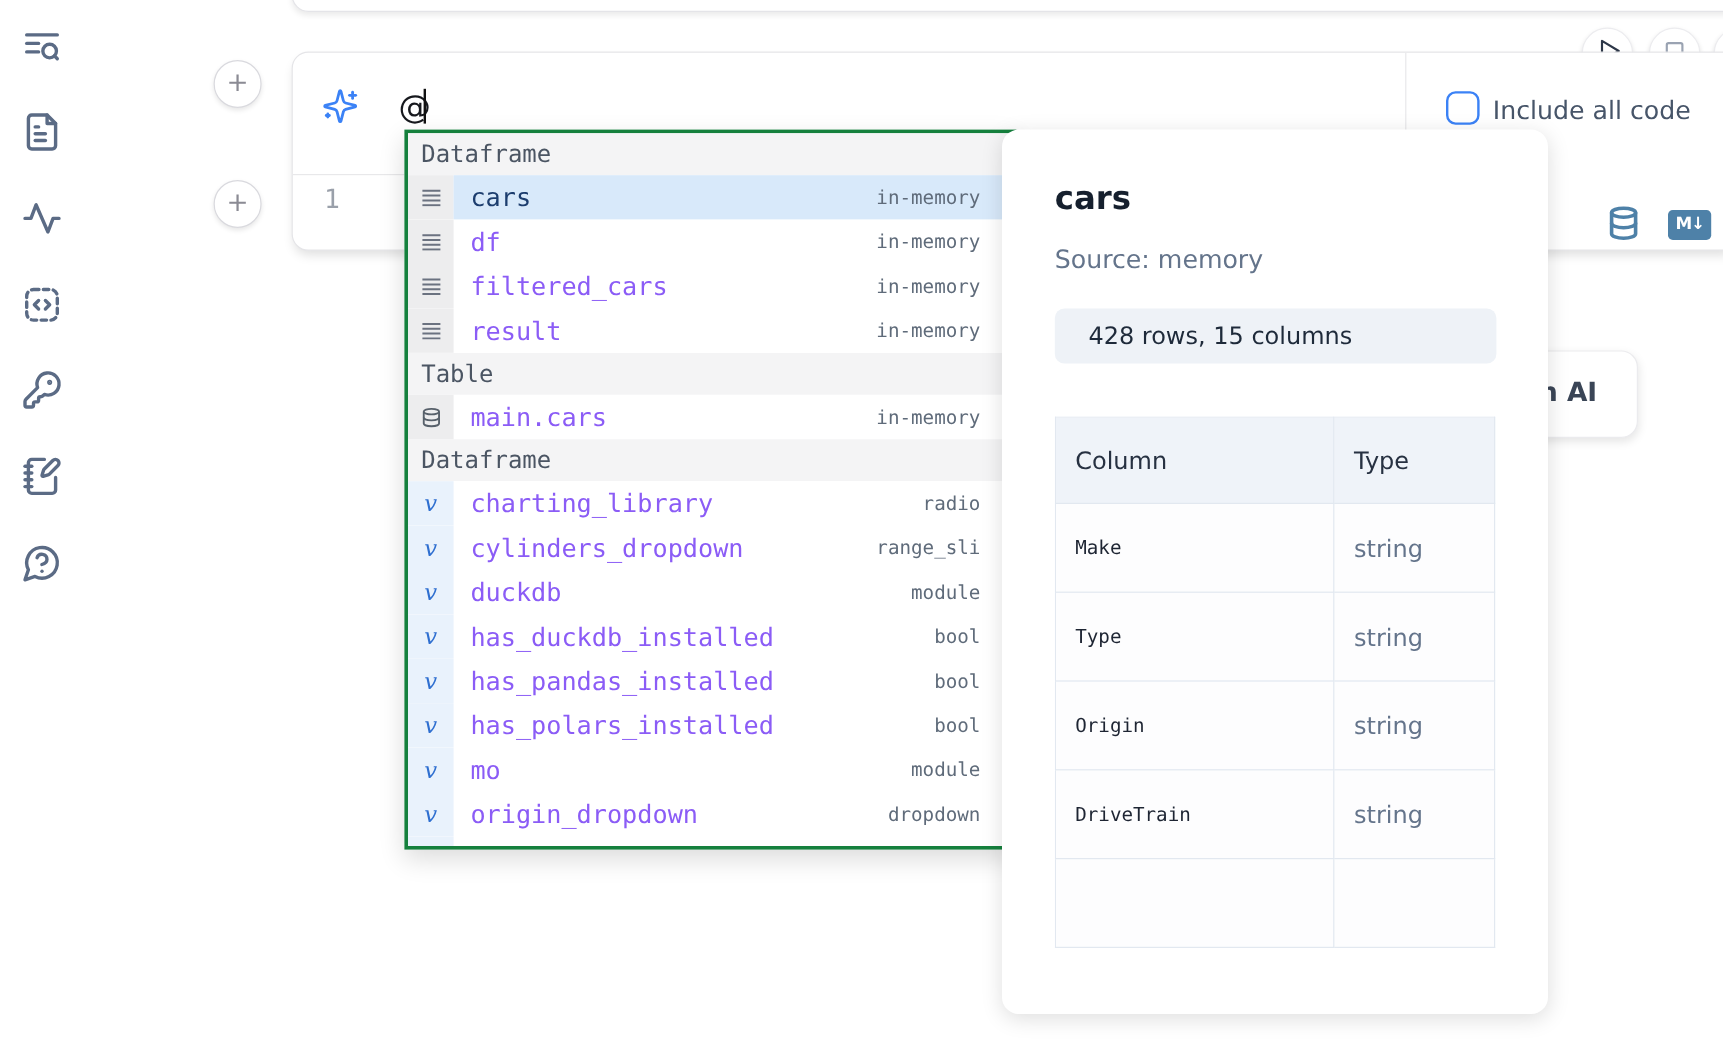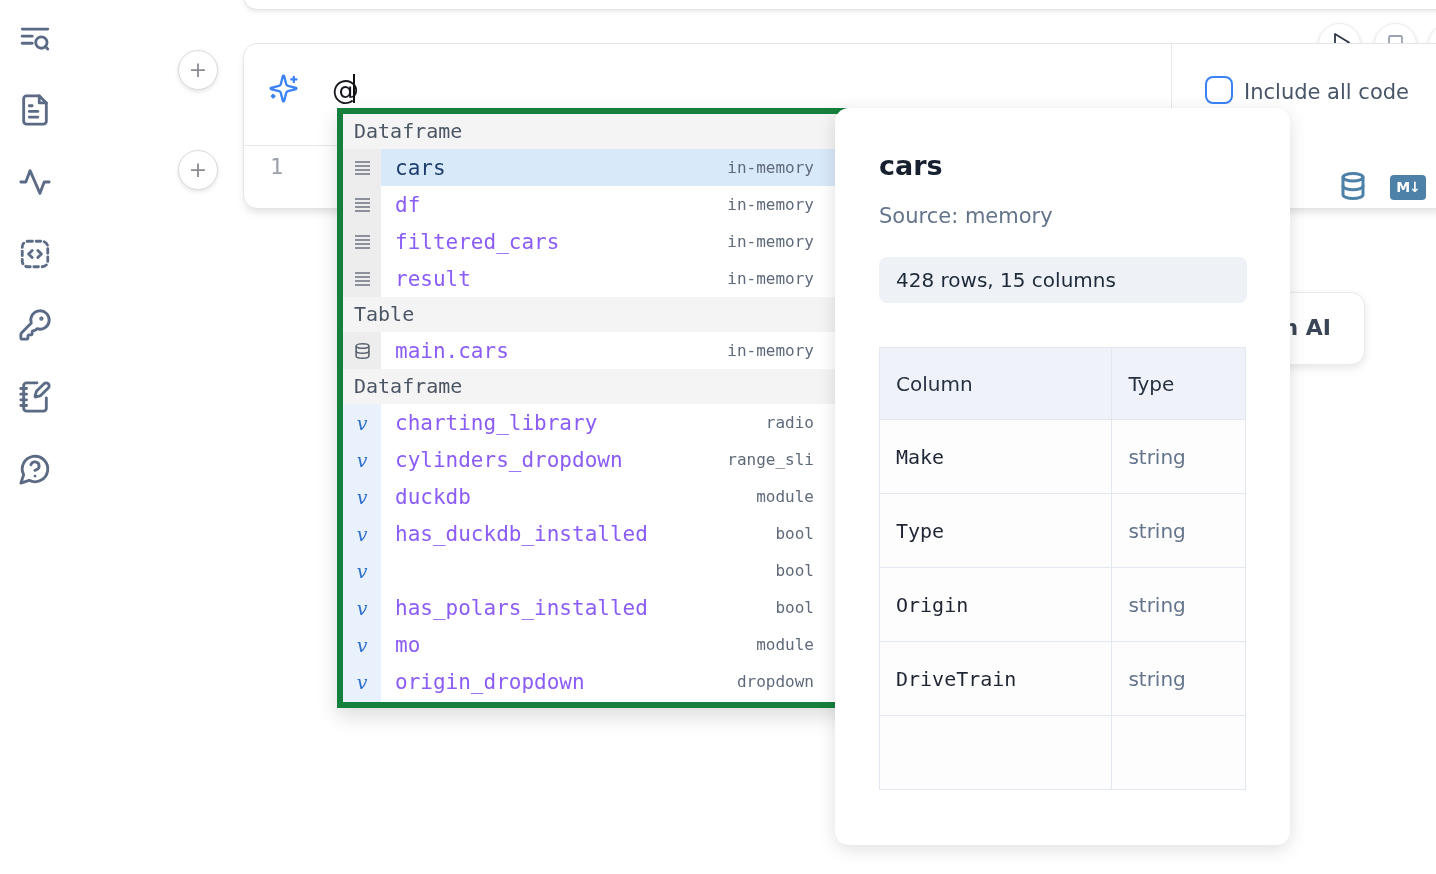--- a/index.html
+++ b/index.html
@@ -50,21 +50,21 @@
              align-items:center; justify-content:center; }
   .run-btn svg { width:43px; height:43px; }
 
   
   .genai-btn { left:1055px; top:292px; width:310px; height:73px; background:#fff; border:1px solid #ebebee;
                border-radius:14px; box-shadow:0 3px 8px rgba(0,0,0,0.10); z-index:4; cursor:pointer; }
   .genai-btn span { position:absolute; right:33px; top:22px; font-size:22px; font-weight:600; color:#3a4556;
                     white-space:nowrap; }
 
   
-  .popup { left:337px; top:108px; width:510px; height:600px; background:#fff; border:6px solid #15803d;
+  .popup { left:337px; top:108px; width:510px; height:600px; background:#fff; border:3px solid #15803d;
            box-shadow:0 8px 20px rgba(0,0,0,0.14); z-index:5; overflow:hidden; }
   .ac-header { height:35px; background:#f4f4f5; color:#4b5563;
                font-family:"DejaVu Sans Mono","Liberation Mono",monospace;
                font-size:20px; line-height:35px; padding-left:11px; }
   .ac-row { position:relative; height:37px; display:flex; align-items:center; cursor:pointer; background:#fff; }
   .ac-gutter { width:38px; height:37px; flex:none; display:flex; align-items:center; justify-content:center; }
   .ac-gutter.gray { background:#ededee; }
   .ac-gutter.blue { background:#e9f2fc; }
   .ac-body { flex:1; height:37px; display:flex; align-items:center; padding:0 27px 0 14px; }
   .ac-row.selected .ac-body { background:#d8e9fa; }
@@ -76,28 +76,28 @@
   .var-glyph { font-family:"DejaVu Serif","Liberation Serif",serif; font-style:italic; font-size:19px;
                color:#2f6fd0; }
   .ac-icon svg { display:block; }
 
   
   .panel { left:835px; top:108px; width:455px; height:737px; background:#fff; border-radius:14px;
            box-shadow:0 4px 18px rgba(0,0,0,0.13); z-index:10; overflow:hidden; }
   .panel-title { position:absolute; left:44px; top:42px; font-size:27px; font-weight:bold; color:#16202e; }
   .panel-source { position:absolute; left:44px; top:96px; font-size:21px; color:#64748b; }
   .panel-badge { position:absolute; left:44px; top:149px; width:368px; height:46px; background:#eef2f7;
-                 border-radius:8px; font-size:20px; color:#1e2a3a; line-height:46px; padding-left:17px; }
+                 border-radius:8px; font-size:20px; color:#1e2a3a; line-height:46px; padding-left:28px; }
   .panel-table-wrap { position:absolute; left:44px; top:239px; width:368px; height:468px; overflow:hidden; }
   table.schema { border-collapse:collapse; width:367px; }
   table.schema th, table.schema td { border:1px solid #e2e8f0; text-align:left; }
   table.schema th { background:#eff3f9; height:72px; padding-left:16px; font-size:20px;
                     font-weight:normal; color:#273142; }
   table.schema td { height:74px; padding-left:16px; background:#fdfdfe; }
-  td.col-name { font-family:"DejaVu Sans Mono","Liberation Mono",monospace; font-size:20px; color:#1e2533; }
+  td.col-name { font-family:"DejaVu Sans Mono","Liberation Mono",monospace; font-size:16px; color:#1e2533; }
   td.col-type { font-size:20px; color:#64748b; }
   table.schema th.w-col, td.w-col { width:233px; }
   table.schema th.w-type, td.w-type { width:134px; }
 </style>
 </head>
 <body>
 
 <div id="stage">
 
   <div class="abs sidebar" id="sidebar">
@@ -296,20 +296,21 @@
         <div class="ac-body">
           <span class="ac-label">has_duckdb_installed</span>
           <span class="ac-type">bool</span>
         </div>
       </div>
       <div class="ac-row">
         <div class="ac-gutter blue">
           <span class="ac-icon"><span class="var-glyph">v</span></span>
         </div>
         <div class="ac-body">
+          <span class="ac-label">has_pandas_installed</span>
           <span class="ac-type">bool</span>
         </div>
       </div>
       <div class="ac-row">
         <div class="ac-gutter blue">
           <span class="ac-icon"><span class="var-glyph">v</span></span>
         </div>
         <div class="ac-body">
           <span class="ac-label">has_polars_installed</span>
           <span class="ac-type">bool</span>

